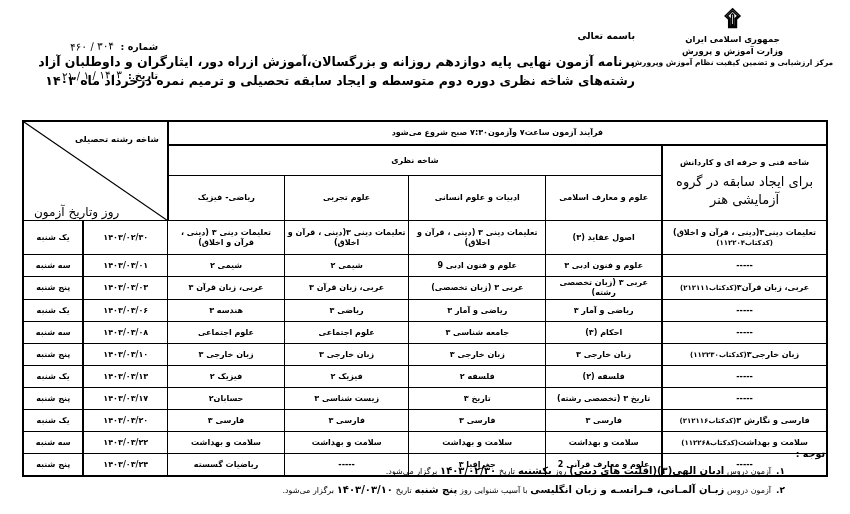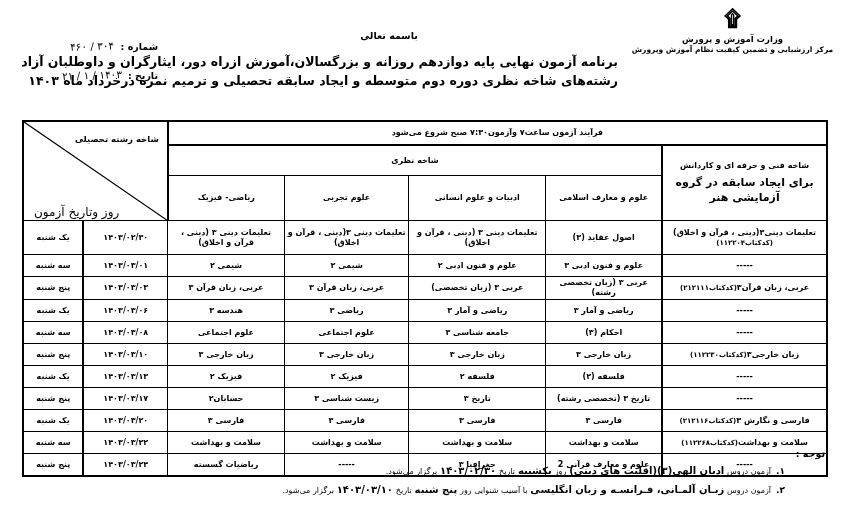--- a/index.html
+++ b/index.html
@@ -49,23 +49,22 @@
     font-weight: bold;
     white-space: nowrap;
   }
   .org-line.small {
     font-size: 7.5px;
   }
 
   .center-block {
     position: absolute;
     top: 30px;
-    right: 232px;
+    right: 215px;
     left: 160px;
-    text-align: center;
   }
   .basmala {
     font-size: 9.5px;
     font-weight: bold;
     margin-bottom: 11px;
   }
   .title-line {
     font-size: 12.5px;
     font-weight: bold;
     line-height: 1.55;
@@ -134,22 +133,22 @@
     font-weight: bold;
     height: 20px;
   }
   .hd-vocational {
     font-size: 9.5px;
     font-weight: bold;
     line-height: 1.3;
     border-left: 2px solid #000 !important;
   }
   .hd-vocational .voc-sub {
-    font-size: 11px;
-    font-weight: bold;
+    font-size: 13px;
+    font-weight: normal;
     display: block;
     margin-top: 5px;
     line-height: 1.35;
   }
   .hd-field {
     font-size: 10.5px;
     font-weight: bold;
     height: 42px;
   }
 
@@ -243,20 +242,21 @@
 </style>
 </head>
 <body>
 
 <div class="page">
 
   <div class="header">
 
     <div class="org-block">
       <div class="emblem">۩</div>
+      <div class="org-line">جمهوری اسلامی ایران</div>
       <div class="org-line">وزارت آموزش و پرورش</div>
       <div class="org-line small">مرکز ارزشیابی و تضمین کیفیت نظام آموزش وپرورش</div>
     </div>
 
     <div class="center-block">
       <div class="basmala">باسمه تعالی</div>
       <div class="title-line">برنامه آزمون نهایی پایه دوازدهم روزانه و بزرگسالان،آموزش ازراه دور، ایثارگران و داوطلبان آزاد</div>
       <div class="title-line">رشته‌های شاخه نظری دوره دوم متوسطه و ایجاد سابقه تحصیلی و ترمیم نمره درخرداد ماه ۱۴۰۳</div>
     </div>
 
@@ -325,21 +325,21 @@
           <td class="subj">تعلیمات دینی ۳ (دینی ، قرآن و اخلاق)</td>
           <td class="date">۱۴۰۳/۰۲/۳۰</td>
           <td class="day">یک شنبه</td>
         </tr>
 
         <tr class="r">
           <td class="voc">
             <span>-----</span><span class="code"></span>
           </td>
           <td class="subj">علوم و فنون ادبی ۳</td>
-          <td class="subj">علوم و فنون ادبی ۲</td>
+          <td class="subj">علوم و فنون ادبی 9</td>
           <td class="subj">شیمی ۲</td>
           <td class="subj">شیمی ۲</td>
           <td class="date">۱۴۰۳/۰۳/۰۱</td>
           <td class="day">سه شنبه</td>
         </tr>
 
         <tr class="r">
           <td class="voc">
             <span>عربی، زبان قرآن۳</span><span class="code">(کدکتاب۲۱۲۱۱۱)</span>
           </td>

